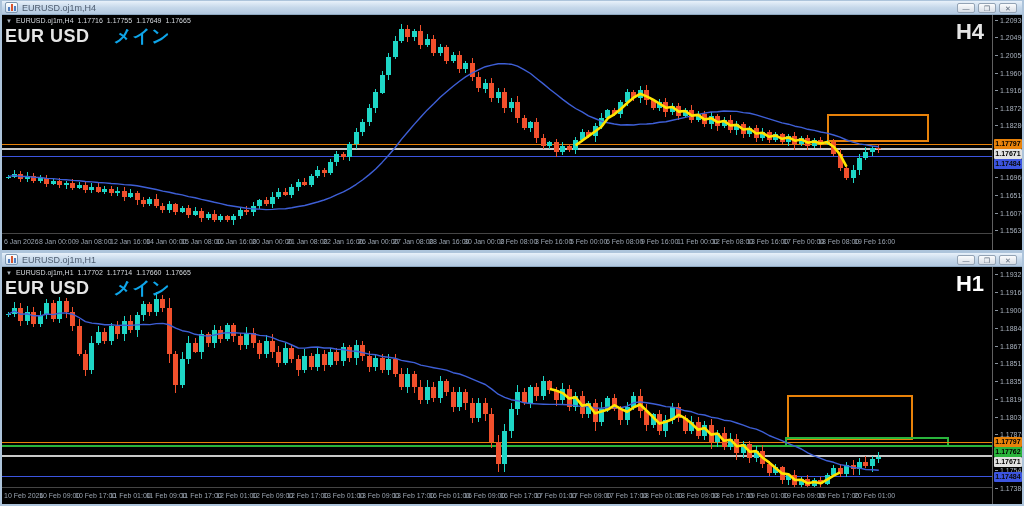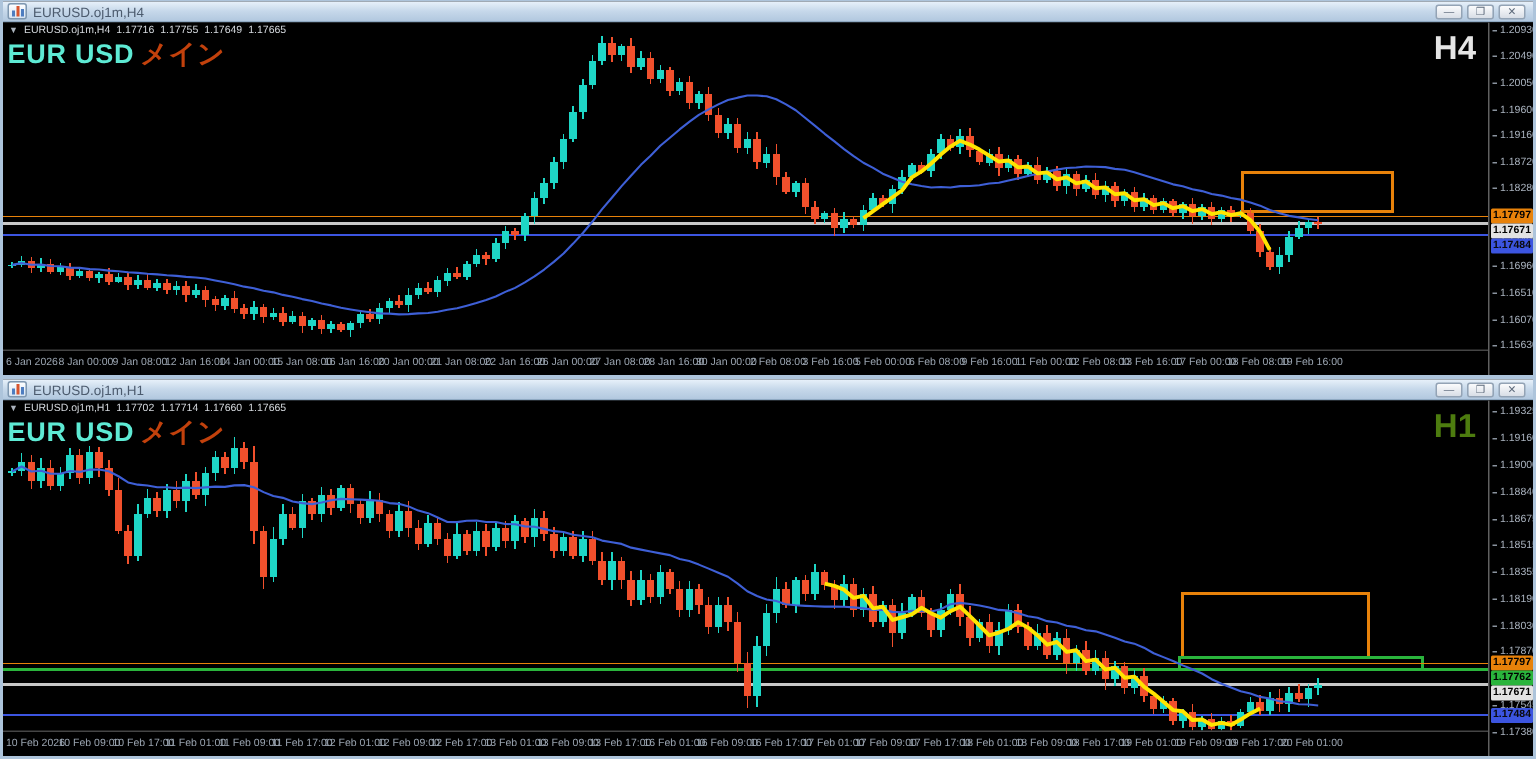--- a/index.html
+++ b/index.html
@@ -16,22 +16,22 @@
   .plot{position:absolute;left:0;top:0;display:block}
   .yaxis{position:absolute;right:0;top:0;bottom:0;width:30px;border-left:1px solid #606060;background:#000;overflow:hidden}
   .ytick{position:absolute;left:2px;height:8px;font-size:7px;color:#A9B2BE;white-space:nowrap;display:flex;align-items:center;gap:2px}
   .ytick .dash{display:inline-block;width:3px;height:1px;background:#8A939E}
   .ybadge{position:absolute;left:1px;width:28px;height:10px;font-size:7px;line-height:10px;text-align:center;border-radius:1px;font-weight:bold}
   .xaxis{position:absolute;left:0;bottom:0;height:17px;border-top:1px solid #454545;background:#000;overflow:hidden}
   .xtick{position:absolute;top:4px;font-size:7px;color:#9AA4B0;white-space:nowrap}
   .infoline{position:absolute;left:4px;top:2px;font-size:7px;color:#D5D9DE;display:flex;gap:4px;align-items:center;z-index:3}
   .infoline .dd{color:#AAB2BC;font-size:6px}
   .watermark{position:absolute;left:3px;top:9px;font-size:18px;font-weight:bold;letter-spacing:.5px;z-index:3;white-space:nowrap}
-  .watermark .sym{color:#5eead4}
-  .watermark .sub{color:#c2410c;margin-left:4px}
+  .watermark .sym{color:#e5e5e5}
+  .watermark .sub{color:#0ea5e9;margin-left:24px}
   .tflabel{position:absolute;right:38px;top:4px;font-size:22px;font-weight:bold;z-index:3}
 </style>
 </head>
 <body>
 
 <div class="mdi" style="height:252px">
   <div class="titlebar">
     <span class="ticon">
         <i></i>
         <i></i>
@@ -689,21 +689,21 @@
       <span class="dd">▼</span>
       <span>EURUSD.oj1m,H1</span>
       <span>1.17702</span>
       <span>1.17714</span>
       <span>1.17660</span>
       <span>1.17665</span>
     </div>
     <div class="watermark">
       <span class="sym">EUR USD</span><span class="sub">メイン</span>
     </div>
-    <div class="tflabel" style="color: #4d7c0f;">H1</div>
+    <div class="tflabel" style="color: #ffffff;">H1</div>
     <div class="yaxis">
         <div class="ytick" style="top:3px"><span class="dash"></span>1.19325</div>
         <div class="ytick" style="top:21px"><span class="dash"></span>1.19160</div>
         <div class="ytick" style="top:39px"><span class="dash"></span>1.19000</div>
         <div class="ytick" style="top:57px"><span class="dash"></span>1.18840</div>
         <div class="ytick" style="top:75px"><span class="dash"></span>1.18675</div>
         <div class="ytick" style="top:92px"><span class="dash"></span>1.18515</div>
         <div class="ytick" style="top:110px"><span class="dash"></span>1.18355</div>
         <div class="ytick" style="top:128px"><span class="dash"></span>1.18190</div>
         <div class="ytick" style="top:146px"><span class="dash"></span>1.18030</div>

